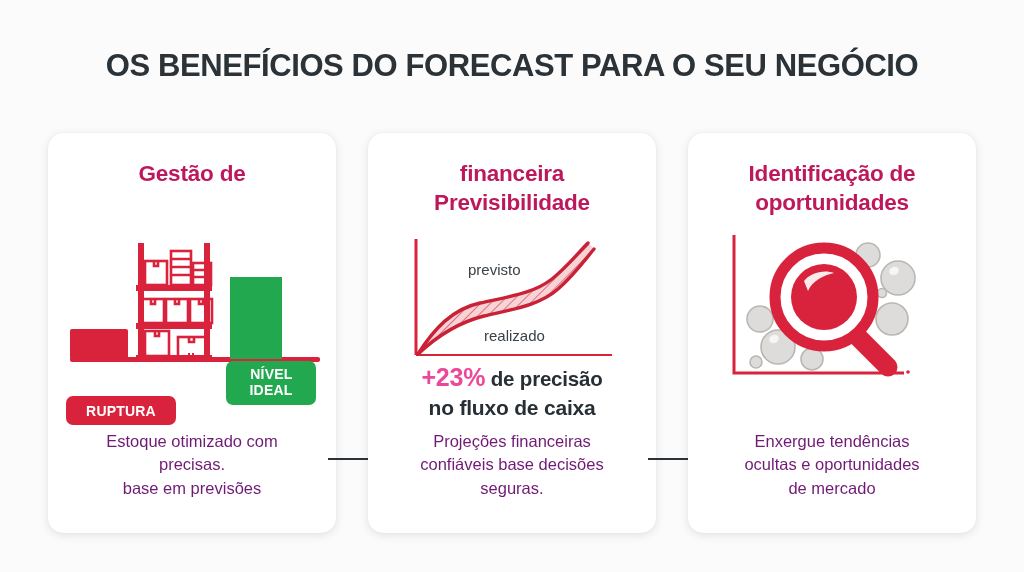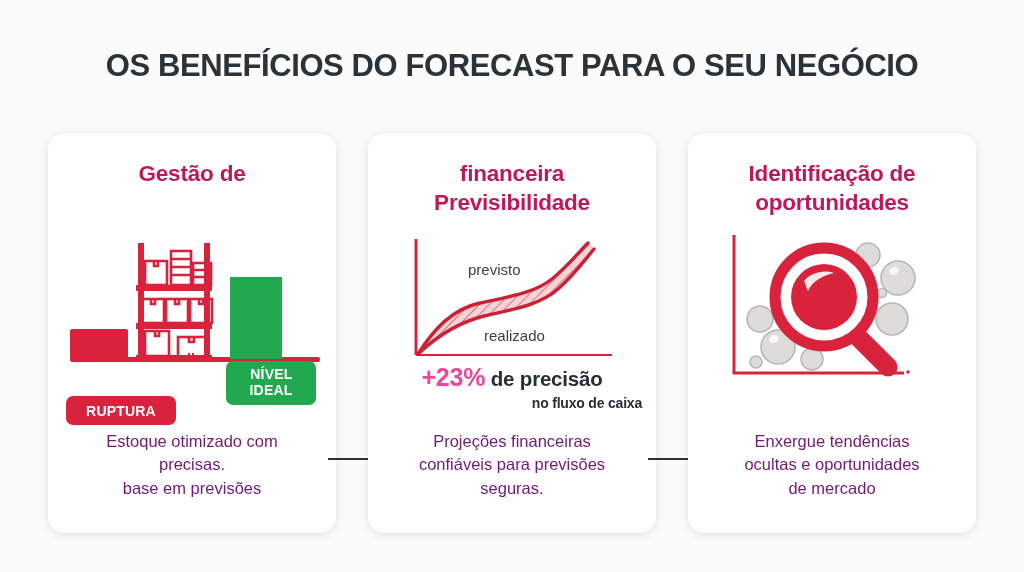--- a/index.html
+++ b/index.html
@@ -36,21 +36,21 @@
   }
 
   .art { position:absolute; top:100px; left:4px; width:288px; height:160px; }
 
   .stat {
     position:absolute; top:228px; left:14px; width:260px;
     text-align:center; line-height:1.3;
   }
   .stat .l1 { font-size:20.5px; font-weight:bold; color:#272f35; letter-spacing:-0.2px;}
   .stat .l1 .pct { color:#ec4899; font-size:25px; }
-  .stat .l2 { font-size:14px; font-weight:bold; color:#272f35; letter-spacing:-0.2px;text-align:right;}
+  .stat .l2 { font-size:21px; font-weight:bold; color:#272f35; letter-spacing:-0.2px;}
 
   .desc {
     position:absolute; top:297px; left:12px; width:264px;
     text-align:center; font-size:16.5px; line-height:1.42;
     color:#701a75;
   }
 
   .arrow { position:absolute; top:313px; height:26px; width:62px; }
   .arrow.a1 { left:328px; }
   .arrow.a2 { left:648px; }
@@ -186,21 +186,21 @@
         </svg>
       </div>
 
       <div class="stat">
         <div class="l1"><span class="pct">+23%</span><span> de precisão</span></div>
         <div class="l2">no fluxo de caixa</div>
       </div>
 
       <div class="desc">
         <div>Projeções financeiras</div>
-        <div>confiáveis para previsões</div>
+        <div>confiáveis base decisões</div>
         <div>seguras.</div>
       </div>
     </div>
 
     <div class="arrow a2">
       <svg width="62" height="26" viewBox="0 0 62 26">
         <path d="M0 13 H50" stroke="#2b3338" stroke-width="1.8" fill="none"></path>
         <path d="M44 5 L54 13 L44 21" stroke="#2b3338" stroke-width="2" fill="none" stroke-linecap="round" stroke-linejoin="round"></path>
       </svg>
     </div>

